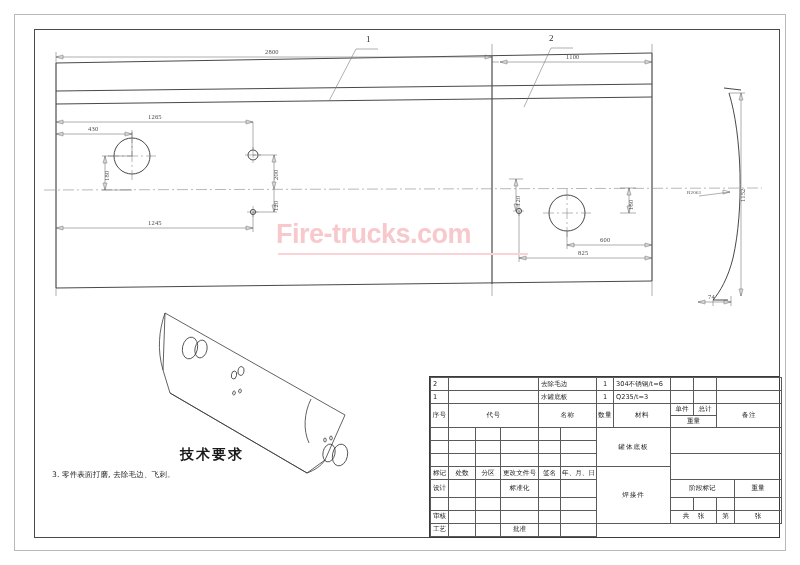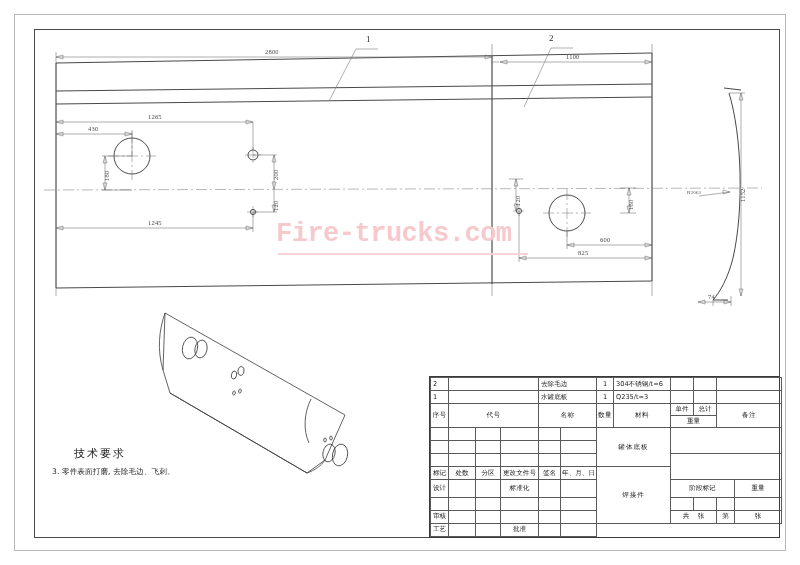--- a/index.html
+++ b/index.html
@@ -22,28 +22,28 @@
   .iso{stroke:#3a3a3a;stroke-width:.8;fill:none;}
 
   
   .dtx{position:absolute;font-family:"Liberation Serif","DejaVu Serif",serif;
       font-size:6.5px;color:#4b4b4b;letter-spacing:.2px;white-space:nowrap;}
   .dtx.v{transform-origin:0 0;transform:rotate(-90deg);}
   .ptag{position:absolute;font-size:9px;color:#2b2b2b;}
 
   
   .wm{position:absolute;left:276px;top:219px;font-size:27px;font-weight:bold;
-      font-family:Liberation Mono, monospace;color:#f7c9cd;letter-spacing:-.5px;
+      font-family:Liberation Sans, sans-serif;color:#f7c9cd;letter-spacing:-.5px;
       white-space:nowrap;}
   .wm-ul{position:absolute;left:278px;top:253px;width:250px;height:2px;
       background:#f9d3d7;}
 
   
   .tr-wrap{position:absolute;left:52px;top:446px;width:240px;}
-  .tr-title{font-size:11px;font-weight:normal;text-align:left;width:170px;
+  .tr-title{font-size:14px;font-weight:bold;text-align:right;width:170px;
       margin:0 0 6px 22px;letter-spacing:2px;
       font-family:"DejaVu Sans",sans-serif;}
   .tr-line{font-size:7.6px;line-height:10.5px;color:#262626;
       font-family:"DejaVu Sans",sans-serif;letter-spacing:.1px;}
 
   
   .tb{position:absolute;left:429px;top:376px;width:351px;height:162px;
       border:1.3px solid #3a3a3a;box-sizing:border-box;background:#fff;}
   .tb table{border-collapse:collapse;width:100%;height:100%;
       table-layout:fixed;font-family:"DejaVu Sans",sans-serif;}

